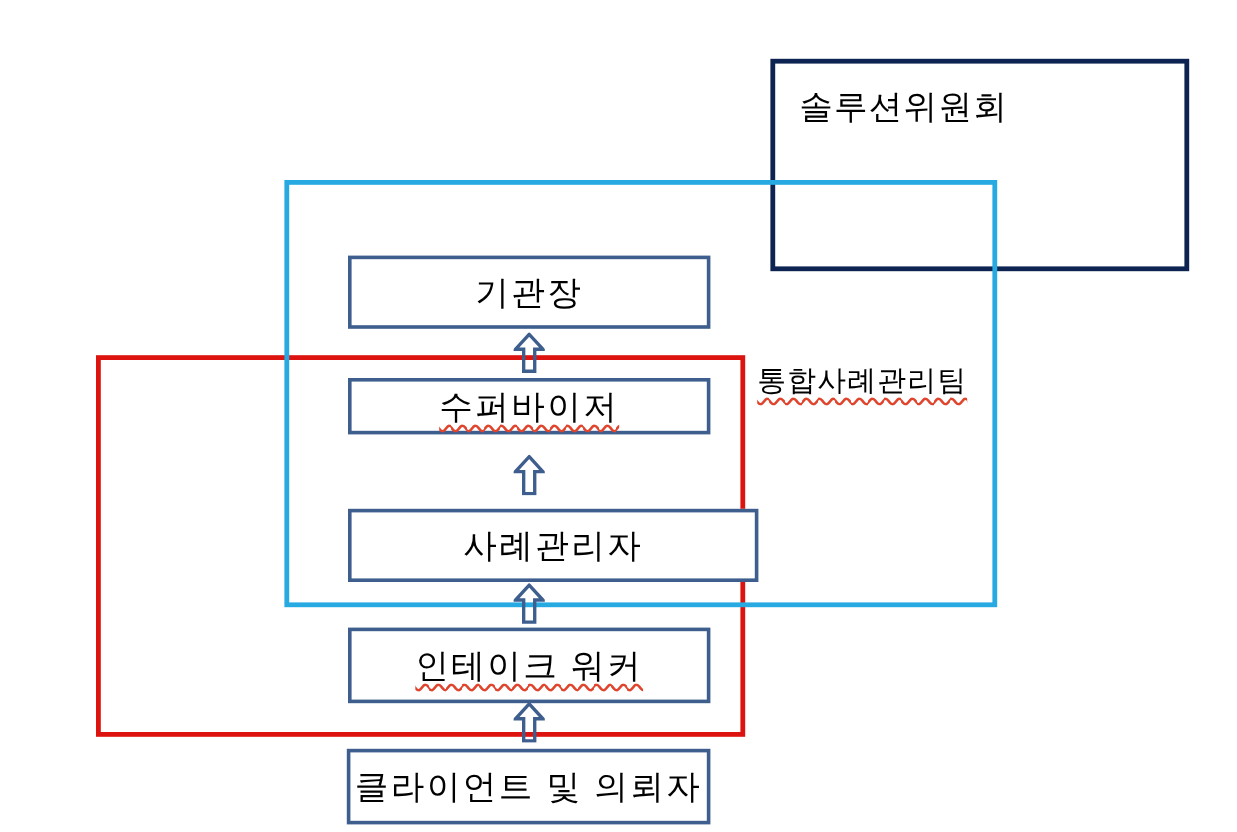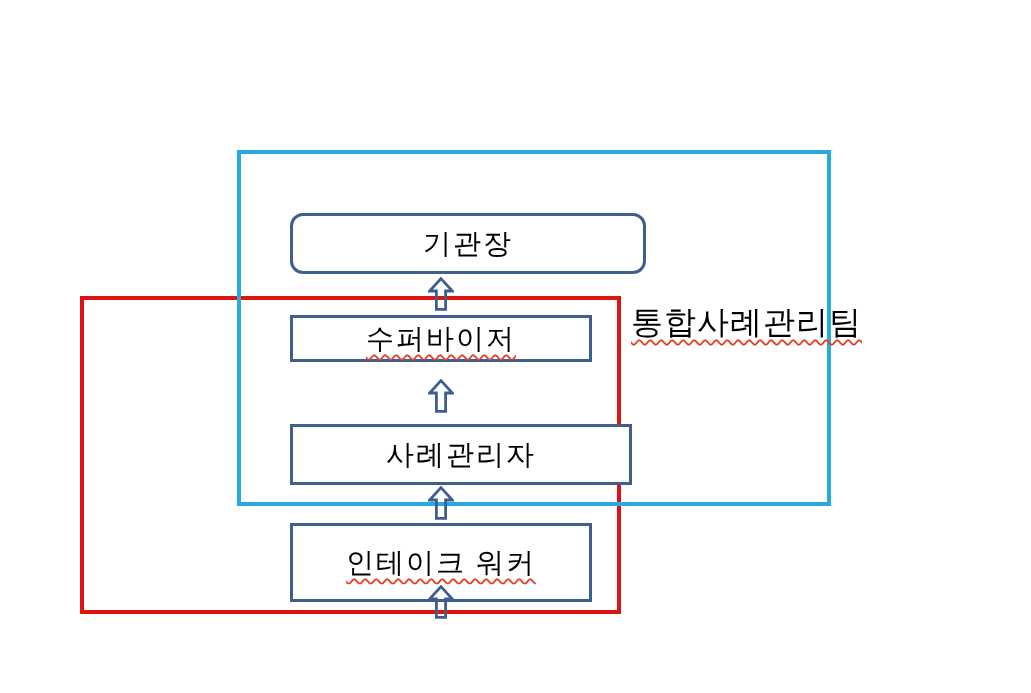--- a/index.html
+++ b/index.html
@@ -30,53 +30,56 @@
     font-size:28px; letter-spacing:1px; white-space:nowrap;
   }
   
   .node {
     position:absolute; box-sizing:border-box;
     border:3px solid #3e5e8e; background:#ffffff;
     display:flex; align-items:center; justify-content:center;
     font-size:28px; letter-spacing:2px; white-space:nowrap;
     z-index:4;
   }
-  .node-director      { left:290px; top:213px; width:356px; height:61px;border-radius:13px; }
+  .node-director      { left:290px; top:213px; width:302px; height:61px; }
   .node-supervisor    { left:290px; top:315px; width:302px; height:47px; }
   .node-case-manager  { left:290px; top:424px; width:342px; height:61px; }
-  .node-intake-worker { left:290px; top:523px; width:302px; height:79px; }
+  .node-intake-worker { left:290px; top:523px; width:302px; height:63px; }
   .node-client        { left:289px; top:624px; width:303px; height:63px; }
   
   .squiggle {
     text-decoration-line:underline;
     text-decoration-style:wavy;
     text-decoration-color:#e0442c;
     text-decoration-thickness:1.5px;
     text-underline-offset:6px;
   }
   
   .team-label {
     position:absolute; z-index:6;
-    font-size:32px; letter-spacing:1px; white-space:nowrap;
+    font-size:24px; letter-spacing:1px; white-space:nowrap;
   }
   .label-case-team  { left:104px; top:348px; }
   .label-integrated { left:631px; top:301px; }
   
   .arrow { position:absolute; width:26px; height:34px; z-index:5; }
   .arrow svg { display:block; }
   .arrow-1 { left:428px; top:277px; }
   .arrow-2 { left:428px; top:379px; }
   .arrow-3 { left:428px; top:486px; }
   .arrow-4 { left:428px; top:585px; }
 </style>
 </head>
 <body>
 
 <div class="canvas">
 
+  <div class="grect rect-navy">
+    <div class="committee-label">솔루션위원회</div>
+  </div>
 
   <div class="grect rect-red"></div>
 
   <div class="grect rect-cyan"></div>
 
 
   <div class="team-label label-integrated squiggle">통합사례관리팀</div>
 
   <div class="node node-director">
     <span>기관장</span>
@@ -87,20 +90,23 @@
   </div>
 
   <div class="node node-case-manager">
     <span>사례관리자</span>
   </div>
 
   <div class="node node-intake-worker">
     <span class="squiggle">인테이크 워커</span>
   </div>
 
+  <div class="node node-client">
+    <span>클라이언트 및 의뢰자</span>
+  </div>
 
   <div class="arrow arrow-1">
     <svg width="26" height="34" viewBox="0 0 26 34">
       <polygon points="13,1.6 24.4,14 17.6,14 17.6,32.4 8.4,32.4 8.4,14 1.6,14" fill="none" stroke="#3e5e8e" stroke-width="2.8"></polygon>
     </svg>
   </div>
   <div class="arrow arrow-2">
     <svg width="26" height="34" viewBox="0 0 26 34">
       <polygon points="13,1.6 24.4,14 17.6,14 17.6,32.4 8.4,32.4 8.4,14 1.6,14" fill="none" stroke="#3e5e8e" stroke-width="2.8"></polygon>
     </svg>

